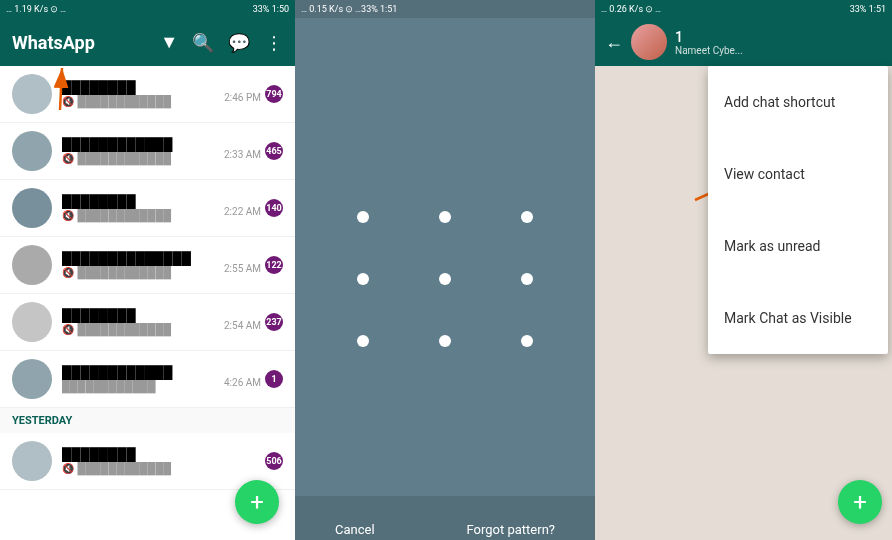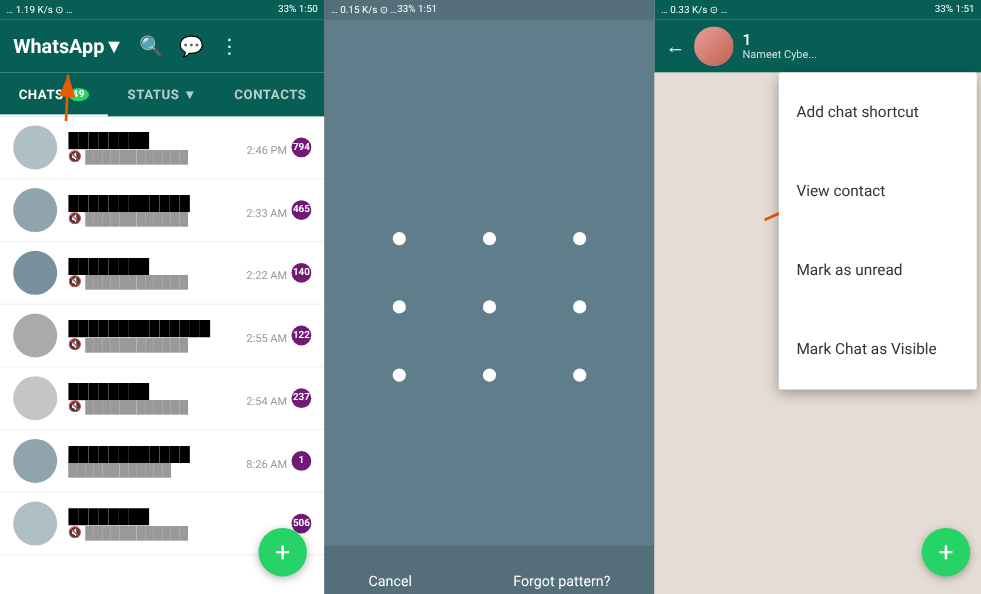--- a/index.html
+++ b/index.html
@@ -33,20 +33,21 @@
       align-items: center;
       height: 18px;
       text-align: center;
     }
 
     .whatsapp-header {
       background: #075e54;
       padding: 8px 12px;
       display: flex;
       align-items: center;
+      justify-content: space-between;
       height: 48px;
     }
 
     .whatsapp-title {
       color: #fff;
       font-size: 18px;
       font-weight: bold;
     }
 
     .header-icons {
@@ -399,32 +400,20 @@
   <div class="whatsapp-header">
     <span class="whatsapp-title">WhatsApp</span>
     <div class="header-icons">
       <span>▼</span>
       <span>🔍</span>
       <span>💬</span>
       <span>⋮</span>
     </div>
   </div>
 
-  <div class="tabs-bar">
-    <div class="tab active">
-      <span>CHATS</span>
-      <span class="tab-badge">49</span>
-    </div>
-    <div class="tab">
-      <span>STATUS ▼</span>
-    </div>
-    <div class="tab">
-      <span>CONTACTS</span>
-    </div>
-  </div>
 
   <div class="chat-list">
     <div class="chat-item">
       <div class="avatar" style="background:#b0bec5;"></div>
       <div class="chat-content">
         <div class="chat-name">████████</div>
         <div class="chat-preview">
           <span class="mute-icon">🔇</span>
           <span>████████████</span>
         </div>
@@ -497,25 +486,26 @@
 
     <div class="chat-item">
       <div class="avatar" style="background:#90a4ae;"></div>
       <div class="chat-content">
         <div class="chat-name">████████████</div>
         <div class="chat-preview">
           <span>████████████</span>
         </div>
       </div>
       <div class="chat-meta">
-        <span class="chat-time">8:26 AM</span>
+        <span class="chat-time">4:26 AM</span>
         <span class="unread-badge">1</span>
       </div>
     </div>
 
+    <div class="section-label">YESTERDAY</div>
 
     <div class="chat-item">
       <div class="avatar" style="background:#b0bec5;"></div>
       <div class="chat-content">
         <div class="chat-name">████████</div>
         <div class="chat-preview">
           <span class="mute-icon">🔇</span>
           <span>████████████</span>
         </div>
       </div>
@@ -565,21 +555,21 @@
   </div>
 
   <div class="pattern-bottom">
     <span class="pattern-btn">Cancel</span>
     <span class="pattern-btn">Forgot pattern?</span>
   </div>
 </div>
 
 <div class="panel3">
   <div class="panel3-status">
-    <span>… 0.33 K/s ⊙ …</span>
+    <span>… 0.26 K/s ⊙ …</span>
     <span>33% 1:51</span>
   </div>
 
   <div class="panel3-header">
     <span class="back-btn">←</span>
     <div class="contact-avatar">
       <div class="contact-avatar-img"></div>
     </div>
     <div class="panel3-contact-info">
       <span class="panel3-contact-name">1</span>

